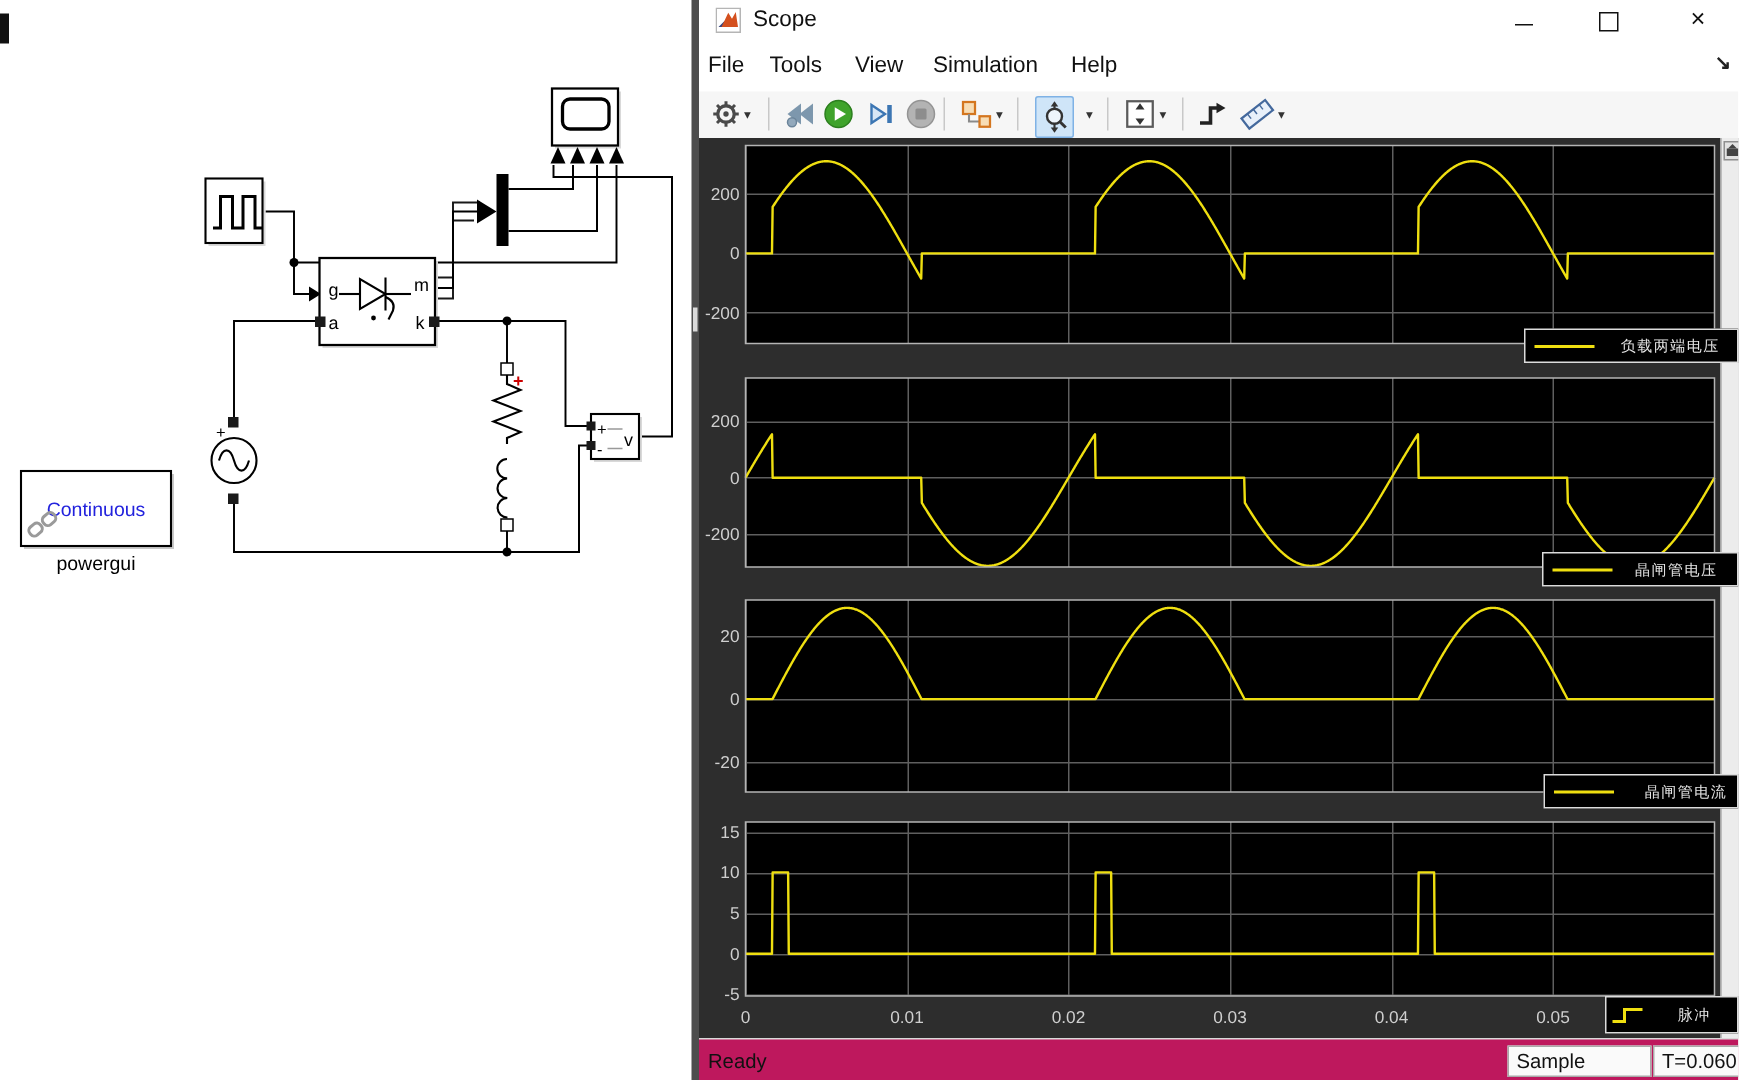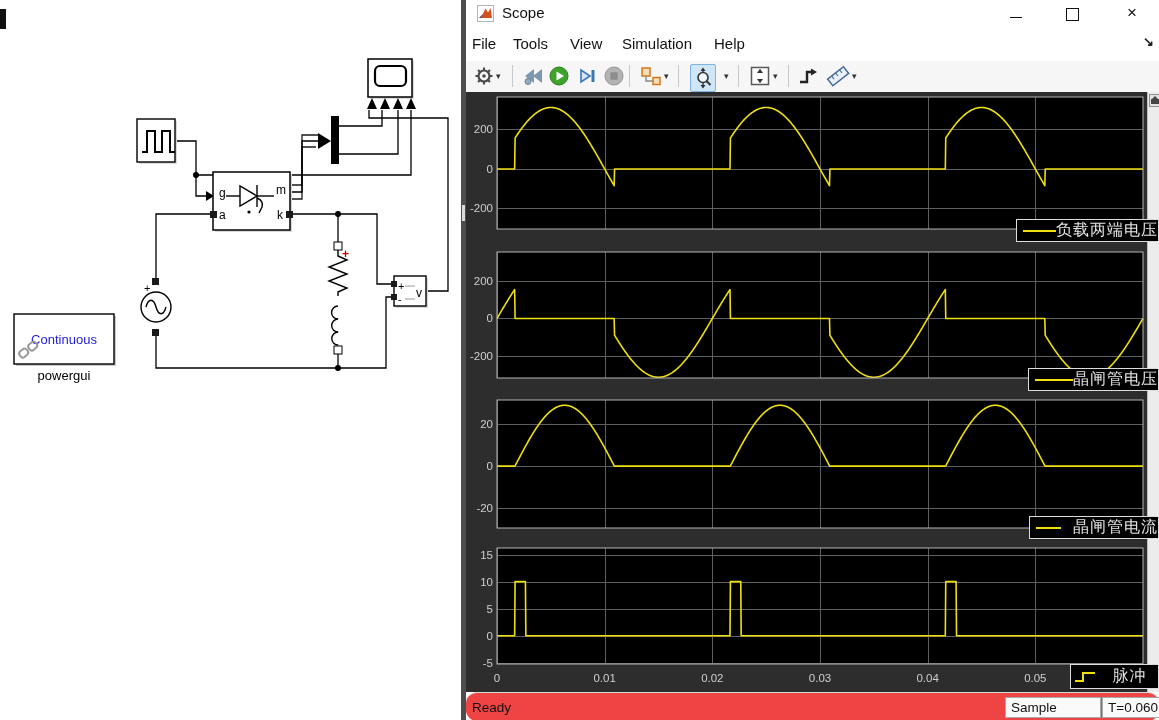--- a/index.html
+++ b/index.html
@@ -26,25 +26,25 @@
   .tsep{position:absolute;top:4px;width:1px;height:22px;background:#c8c8c8;}
   .drop{font-size:9px;color:#333;margin-left:2px;}
   .tb-sel{background:#cfe5f8;border:1px solid #7fb2e5;border-radius:2px;padding:1px;}
   
   #canvas{position:absolute;left:0;top:92px;width:693px;height:600px;background:#2d2d2d;}
   #plots-svg{position:absolute;left:0;top:0;}
   #scroll-strip{position:absolute;left:681px;top:0;width:12px;height:600px;background:#ececec;border-left:1px solid #bdbdbd;}
   #scroll-btn{position:absolute;left:1px;top:2px;width:10px;height:11px;background:#e2e2e2;border:1px solid #8f8f8f;}
   #scroll-btn svg{display:block;margin:1px auto 0;}
   .legend{position:absolute;background:#000;border:1px solid #dcdcdc;display:flex;align-items:center;
-          color:#e4e4e4;font-size:16px;box-sizing:border-box;}
+          color:#e4e4e4;font-size:10px;box-sizing:border-box;}
   .legend .lab{flex:1;text-align:center;white-space:nowrap;letter-spacing:1px;}
   
-  #statusbar{position:absolute;left:0;top:692px;width:693px;height:28px;background:#ef4444;
-             border-top:1px solid #d9d9d9;font-size:13.5px;color:#111;border-radius:11px;}
+  #statusbar{position:absolute;left:0;top:692px;width:693px;height:28px;background:#be185d;
+             border-top:1px solid #d9d9d9;font-size:13.5px;color:#111;}
   #status-text{position:absolute;left:6px;top:7px;}
   .status-box{position:absolute;top:4px;height:19px;border:1px solid #a9a9a9;background:#fafafa;
               padding:0 5px;line-height:19px;}
 </style>
 </head>
 <body>
 
 <div id="root">
 
   <div id="model-panel">

